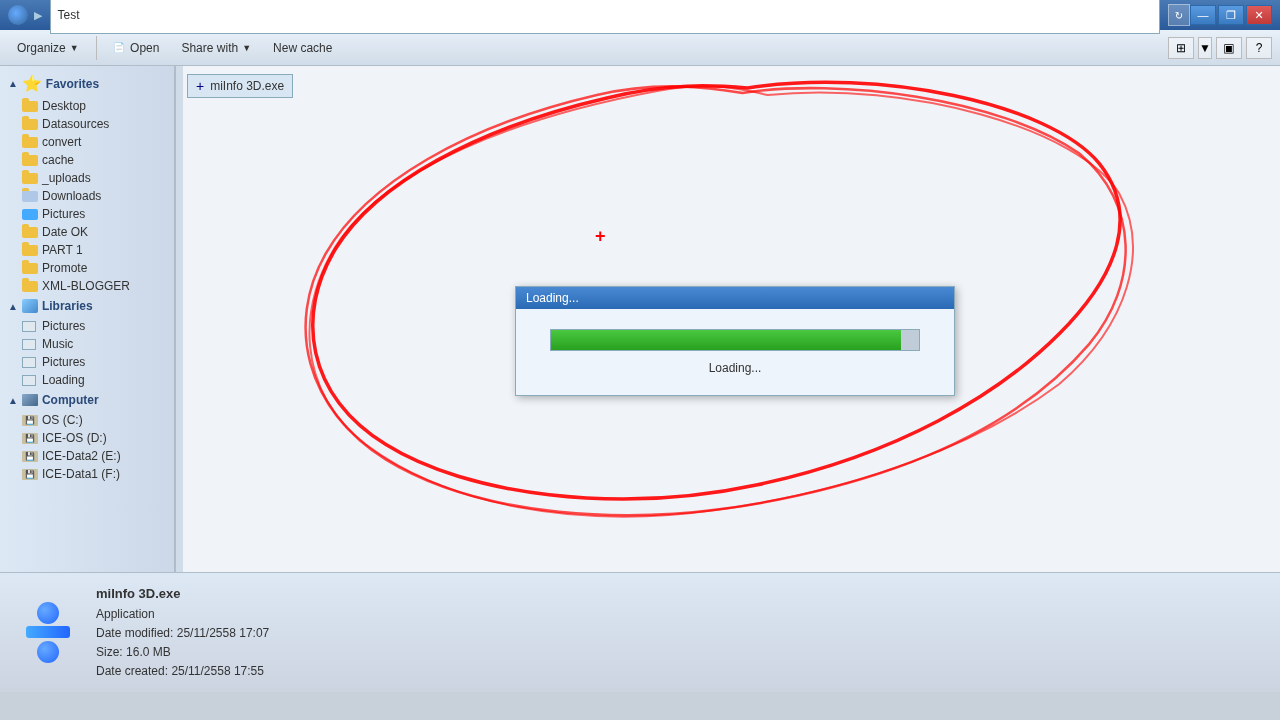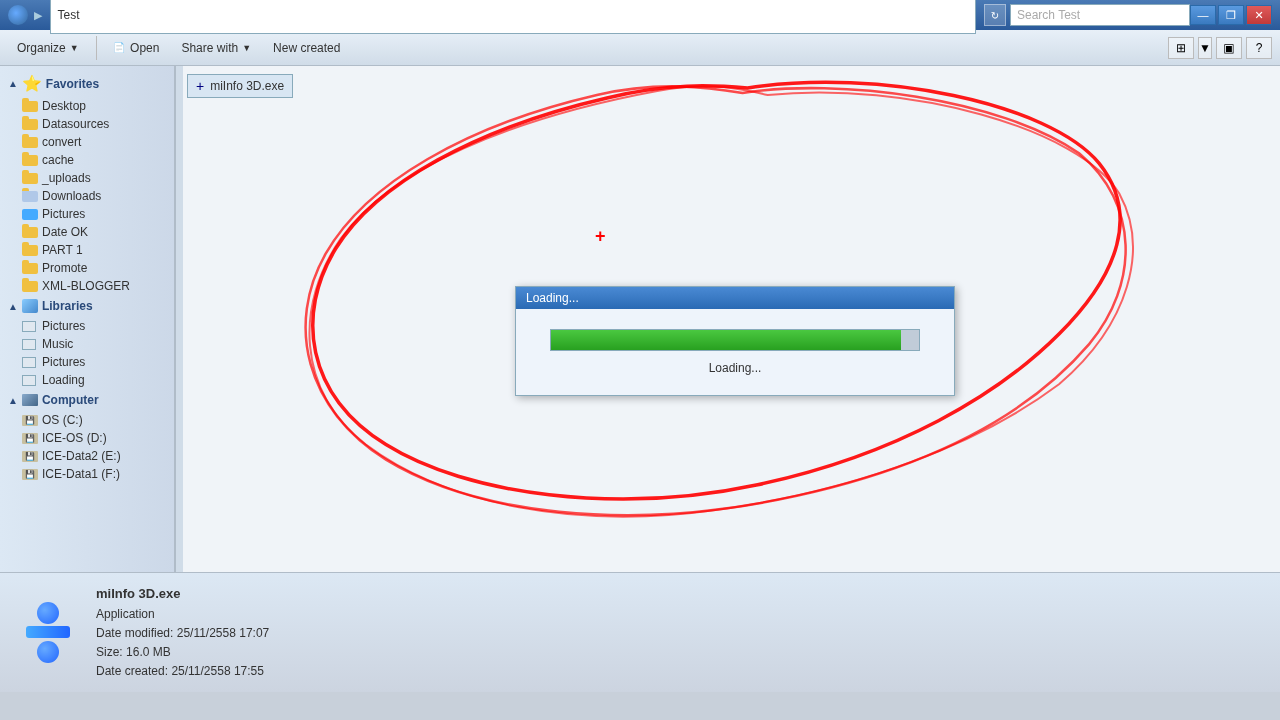--- a/index.html
+++ b/index.html
@@ -239,23 +239,20 @@
 
 <div class="title-bar">
   <div class="title-bar-icon"></div>
   <div style="display:flex;align-items:center;gap:4px;flex:1;">
     <span style="color:#acd;font-size:11px;">▶</span>
     <div class="title-bar-path">
       <span>Test</span>
     </div>
     <div style="width:22px;height:22px;background:rgba(255,255,255,0.2);border:1px solid rgba(255,255,255,0.4);display:flex;align-items:center;justify-content:center;cursor:pointer;">
       <span style="font-size:10px;">↻</span>
-    </div>
-    <div class="search-input" style="display:flex;align-items:center;background:white;border:1px solid #8ab;height:22px;padding:0 6px;min-width:180px;">
-      <span style="color:#aaa;font-size:12px;">Search Test</span>
     </div>
   </div>
   <div class="title-bar-controls">
     <div class="tb-btn">—</div>
     <div class="tb-btn">❐</div>
     <div class="tb-btn close">✕</div>
   </div>
 </div>
 
 <div class="toolbar">
@@ -266,21 +263,21 @@
   <div class="tool-sep"></div>
   <button class="tool-btn">
     <span style="font-size:10px;">📄</span>
     <span>Open</span>
   </button>
   <button class="tool-btn">
     <span>Share with</span>
     <span style="font-size:9px;">▼</span>
   </button>
   <button class="tool-btn">
-    <span>New created</span>
+    <span>New cache</span>
   </button>
   <div style="margin-left:auto;display:flex;gap:4px;">
     <div style="width:26px;height:22px;background:rgba(255,255,255,0.4);border:1px solid #bbb;display:flex;align-items:center;justify-content:center;cursor:pointer;">⊞</div>
     <div style="width:14px;height:22px;background:rgba(255,255,255,0.4);border:1px solid #bbb;display:flex;align-items:center;justify-content:center;cursor:pointer;">▼</div>
     <div style="width:26px;height:22px;background:rgba(255,255,255,0.4);border:1px solid #bbb;display:flex;align-items:center;justify-content:center;cursor:pointer;">▣</div>
     <div style="width:26px;height:22px;background:rgba(255,255,255,0.4);border:1px solid #bbb;display:flex;align-items:center;justify-content:center;cursor:pointer;">?</div>
   </div>
 </div>
 
 <div class="main-layout">

